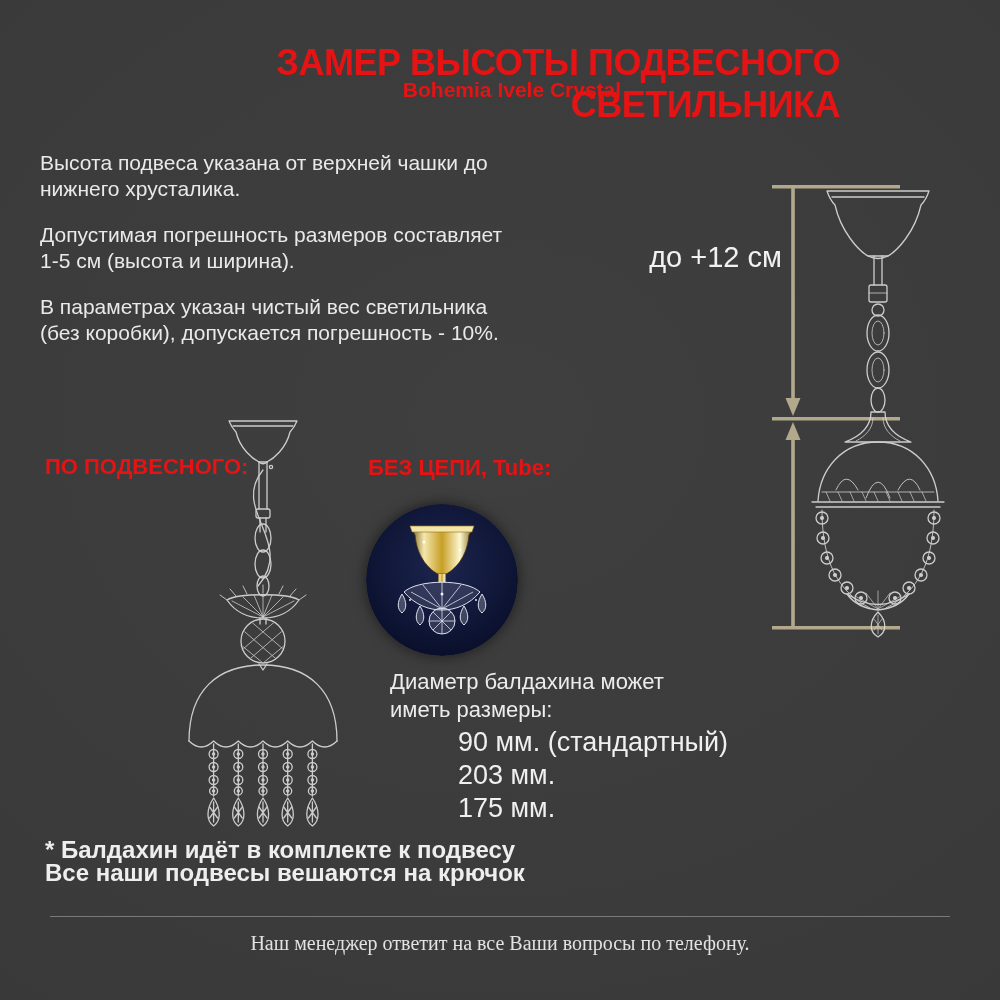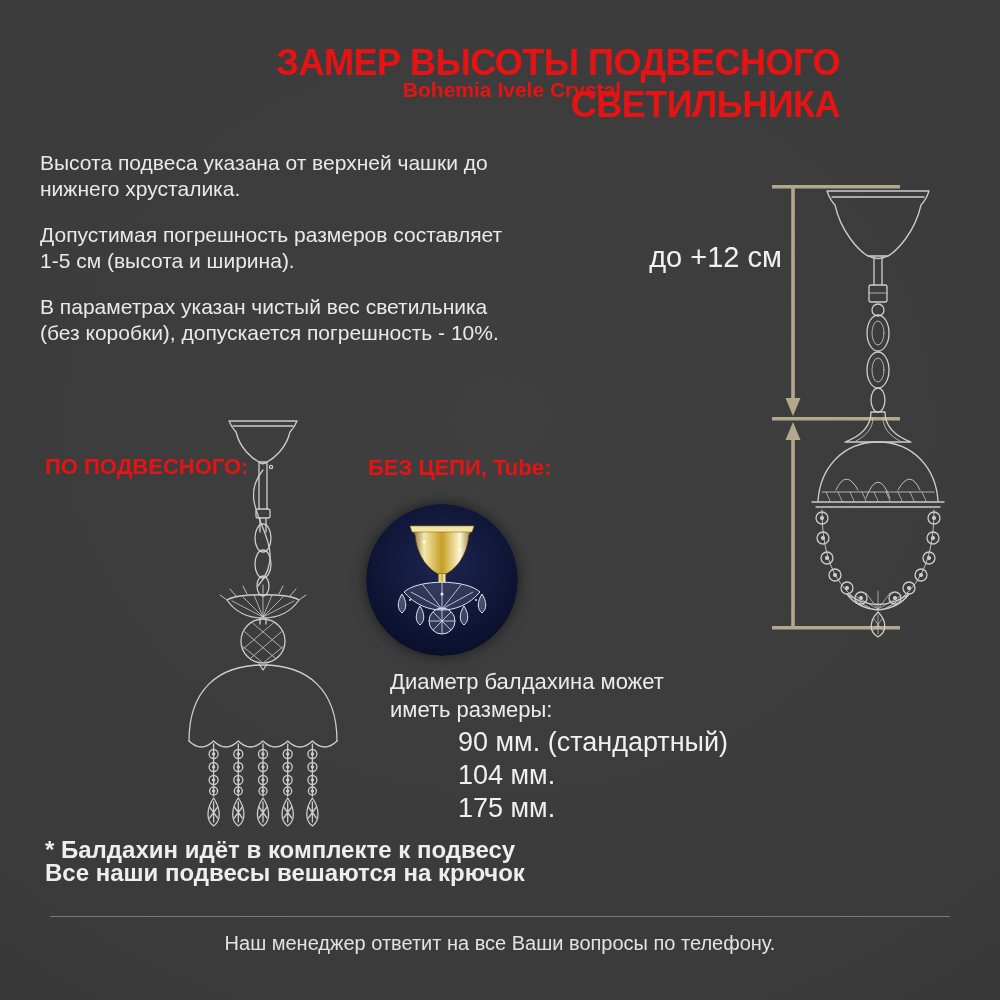--- a/index.html
+++ b/index.html
@@ -47,21 +47,21 @@
   .footnote{
     left:45px;top:838px;font-size:24px;font-weight:bold;line-height:23px;
     white-space:pre-line;color:#eeeeee;
   }
   .footer-divider{
     left:50px;top:916px;width:900px;height:1px;
     background:rgba(255,255,255,0.32);
   }
   .footer-text{
     left:0;top:932px;width:1000px;text-align:center;
-    font-size:20px;color:#e2e2e2;
+    font-size:20px;color:#e2e2e2;font-family:Liberation Serif, serif;
   }
   svg .ink{stroke:#d8d8d8;stroke-width:1.3;fill:none;stroke-linecap:round;stroke-linejoin:round;}
 </style>
 </head>
 <body>
 
 <div class="canvas">
 
   <div class="abs title">ЗАМЕР ВЫСОТЫ ПОДВЕСНОГО СВЕТИЛЬНИКА</div>
   <div class="abs subtitle">Bohemia Ivele Crystal</div>
@@ -250,21 +250,21 @@
       </g>
     </g>
   </svg>
 
   <div class="abs measure-top">до +12 см</div>
 
   <div class="abs diameter-heading">Диаметр балдахина может
 иметь размеры:</div>
   <div class="abs diameter-options">
     <div>90 мм. (стандартный)</div>
-    <div>104 мм.</div>
+    <div>203 мм.</div>
     <div>175 мм.</div>
   </div>
 
   <div class="abs footnote">* Балдахин идёт в комплекте к подвесу
 Все наши подвесы вешаются на крючок</div>
 
   <div class="abs footer-divider"></div>
   <div class="abs footer-text">Наш менеджер ответит на все Ваши вопросы по телефону.</div>
 
 </div>

